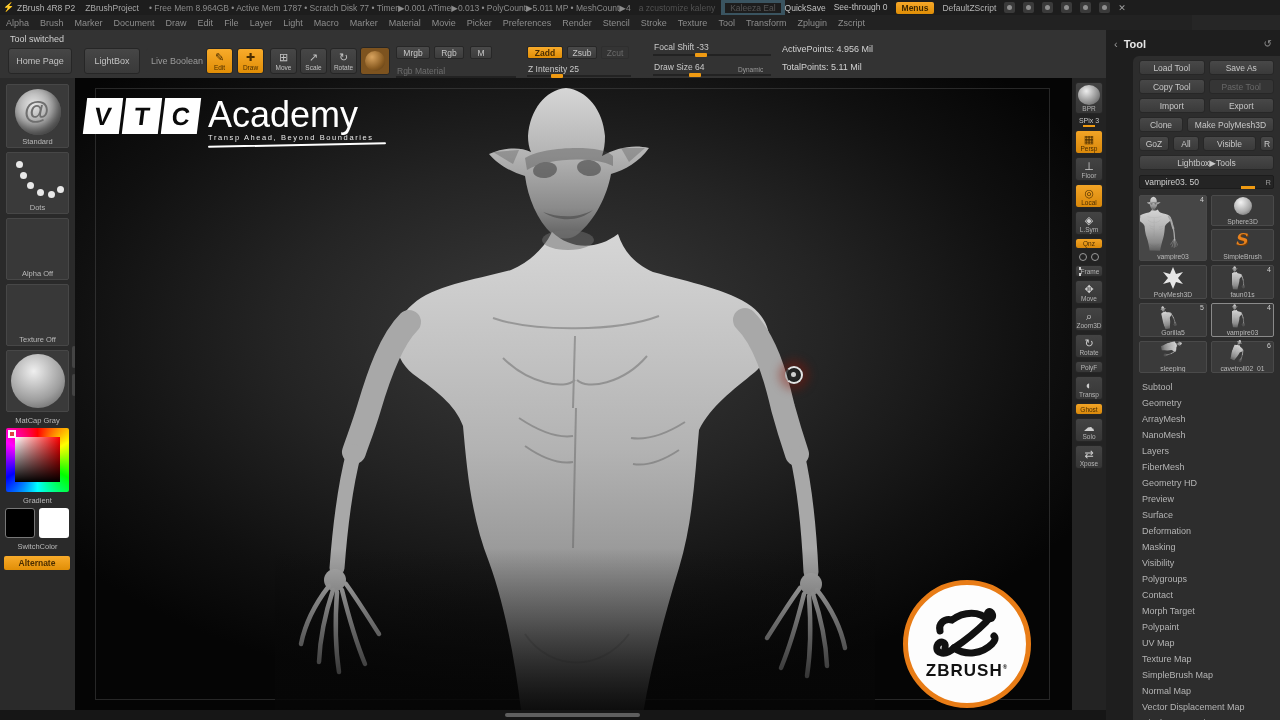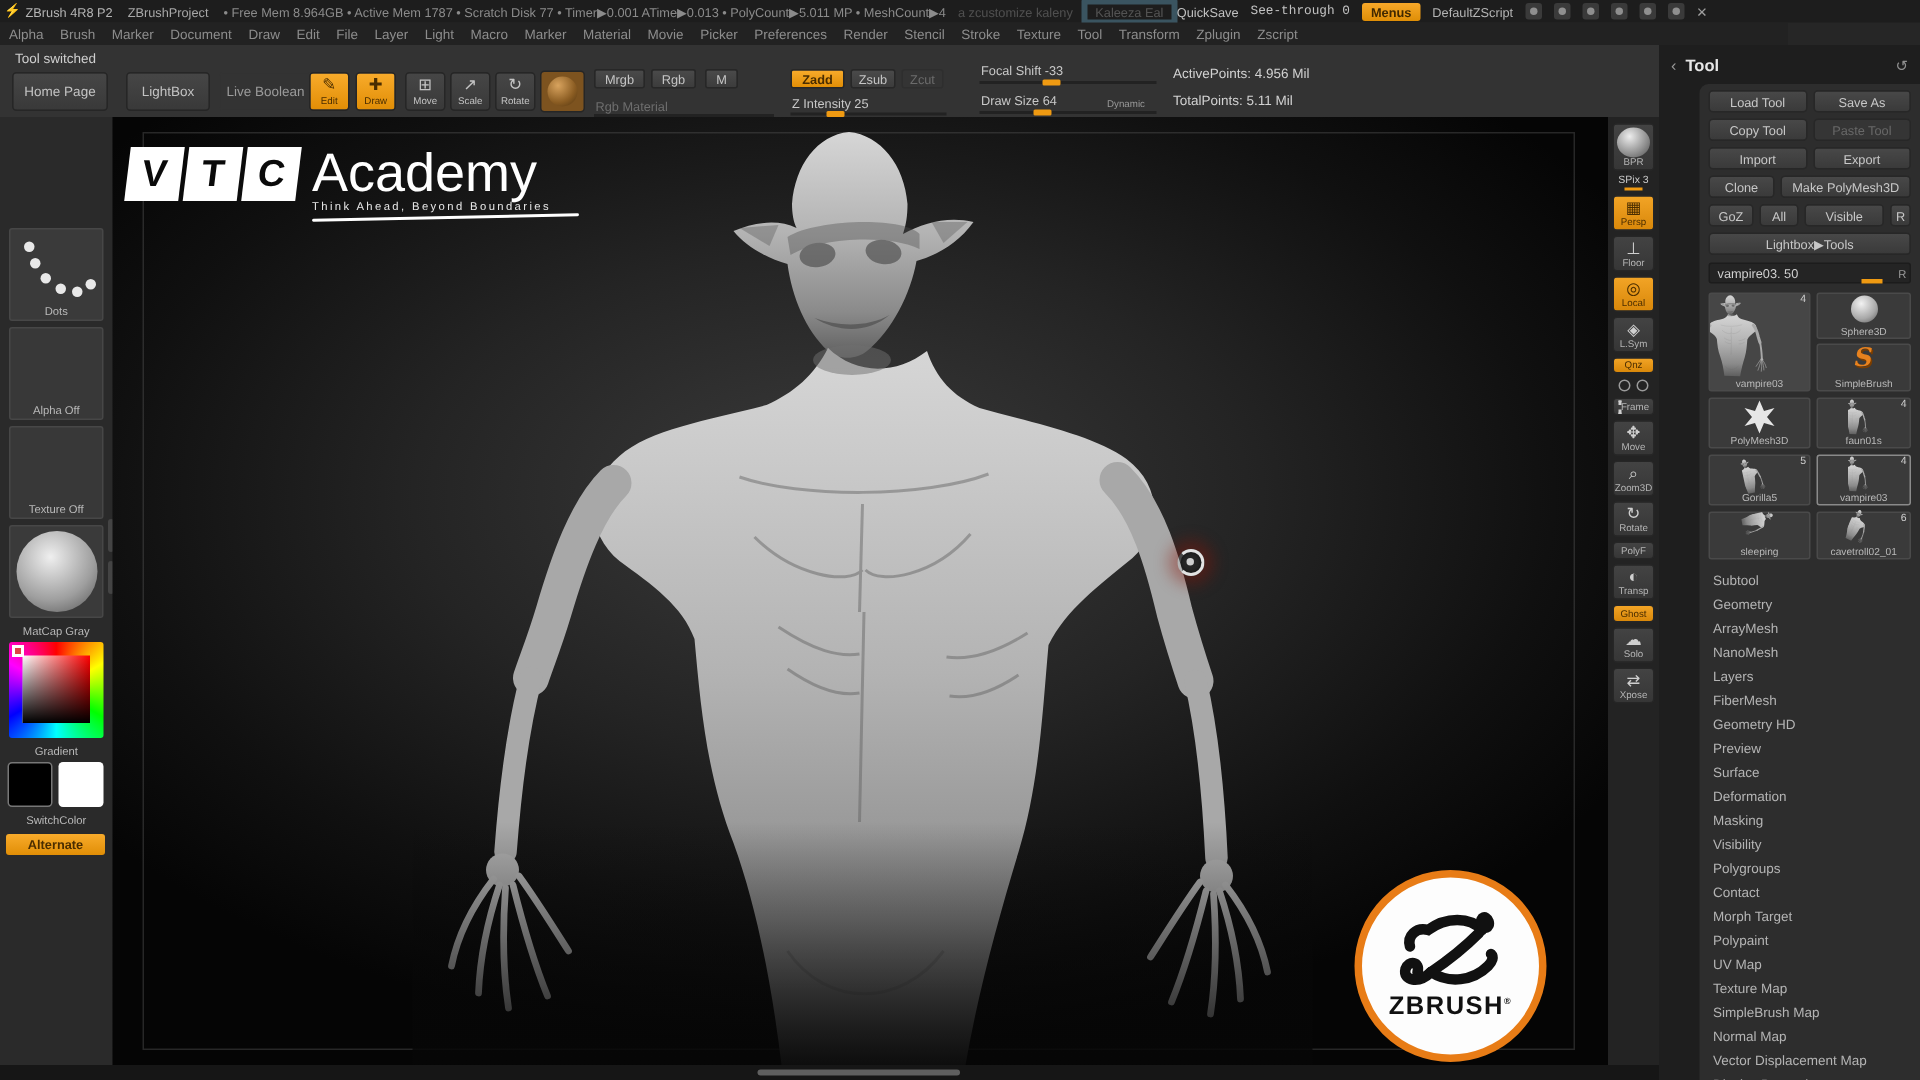--- a/index.html
+++ b/index.html
@@ -10,21 +10,21 @@
   .titlebar { position:absolute; left:0; top:0; width:1280px; height:15px; background:#1d1d1d;
               display:flex; align-items:center; font-size:8.5px; color:#9a9a9a; white-space:nowrap; }
   .tb-man { width:10px; height:11px; margin:0 4px 0 3px; color:#cfcfcf; font-size:9px; line-height:11px; }
   .tb-title { color:#b5b5b5; margin-right:10px; }
   .tb-proj { color:#a8a8a8; margin-right:10px; }
   .tb-stats { color:#8b8b8b; }
   .tb-ghost { opacity:.28; color:#cfcfcf; margin-left:8px; }
   .tb-ghostbox { opacity:.3; border:4px solid #7dd3fc; border-radius:2px; padding:0 5px; margin-left:6px; color:#cfcfcf; }
   .tb-right { margin-left:auto; display:flex; align-items:center; gap:8px; padding-right:165px; }
   .tb-quicksave { color:#c2c2c2; }
-  .tb-see { position:relative; color:#c2c2c2; padding-bottom:2px;font-family:Liberation Mono, monospace; }
+  .tb-see { position:relative; color:#c2c2c2; padding-bottom:2px; }
   .tb-menus { background:linear-gradient(#f7a829,#df8e06); color:#402800; font-weight:bold;
               border-radius:2px; padding:1px 6px; }
   .tb-zscript { color:#b5b5b5; }
   .tb-ico { width:11px; height:11px; border-radius:2px; background:#3a3a3a; position:relative; }
   .tb-ico::after { content:""; position:absolute; left:3px; top:3px; width:5px; height:5px;
                    border-radius:50%; background:#8f8f8f; }
   .tb-x { color:#9f9f9f; font-size:9px; }
 
   .menubar { position:absolute; left:0; top:15px; width:1192px; height:15px; background:#222;
              display:flex; align-items:center; gap:11px; padding-left:6px; font-size:9px; color:#8d8d8d; }
@@ -267,20 +267,24 @@
     <div class="track" style="left:653px; top:44px; width:118px;">
         <i class="nub" style="left:36px;"></i>
       </div>
     <div class="sldlbl" style="left:738px; top:36px; font-size:6.5px; color:#9a9a9a;">Dynamic</div>
 
     <div class="pts" style="left:782px; top:14px;">ActivePoints: 4.956 Mil</div>
     <div class="pts" style="left:782px; top:32px;">TotalPoints: 5.11 Mil</div>
   </div>
 
   <div class="left-tray">
+    <div class="thumb" style="top:6px; height:64px;">
+      <div class="swirl"></div>
+      <div class="lbl">Standard</div>
+    </div>
     <div class="thumb" style="top:74px; height:62px;">
       <span class="dot" style="left:9px; top:8px;"></span>
         <span class="dot" style="left:13px; top:19px;"></span>
       <span class="dot" style="left:20px; top:29px;"></span>
         <span class="dot" style="left:30px; top:36px;"></span>
       <span class="dot" style="left:41px; top:38px;"></span>
         <span class="dot" style="left:50px; top:33px;"></span>
       <div class="lbl">Dots</div>
     </div>
     <div class="thumb" style="top:140px; height:62px; background:#383838;">
@@ -372,21 +376,21 @@
       <use href="#creature" x="218" y="0" width="560" height="650"></use>
       <rect x="200" y="470" width="600" height="162" fill="url(#gfade)"></rect>
     </svg>
 
     <div class="vtc">
       <div class="box">V</div>
       <div class="box">T</div>
       <div class="box">C</div>
       <div class="word">
         <div class="big">Academy</div>
-        <div class="tag">Think Ahead, Beyond Boundaries</div>
+        <div class="tag">Transp Ahead, Beyond Boundaries</div>
         <div class="swoosh"></div>
       </div>
     </div>
 
     <div class="zlogo">
       <svg width="74" height="58" viewBox="0 0 74 58">
         <g stroke="#111" stroke-width="7" fill="none" stroke-linecap="round">
           <path d="M10,24 C8,17 14,11 22,13 C34,4 50,4 58,13"></path>
           <path d="M56,15 C46,25 36,33 24,41"></path>
           <path d="M24,41 C16,49 5,47 7,39 C9,33 17,34 15,41"></path>

